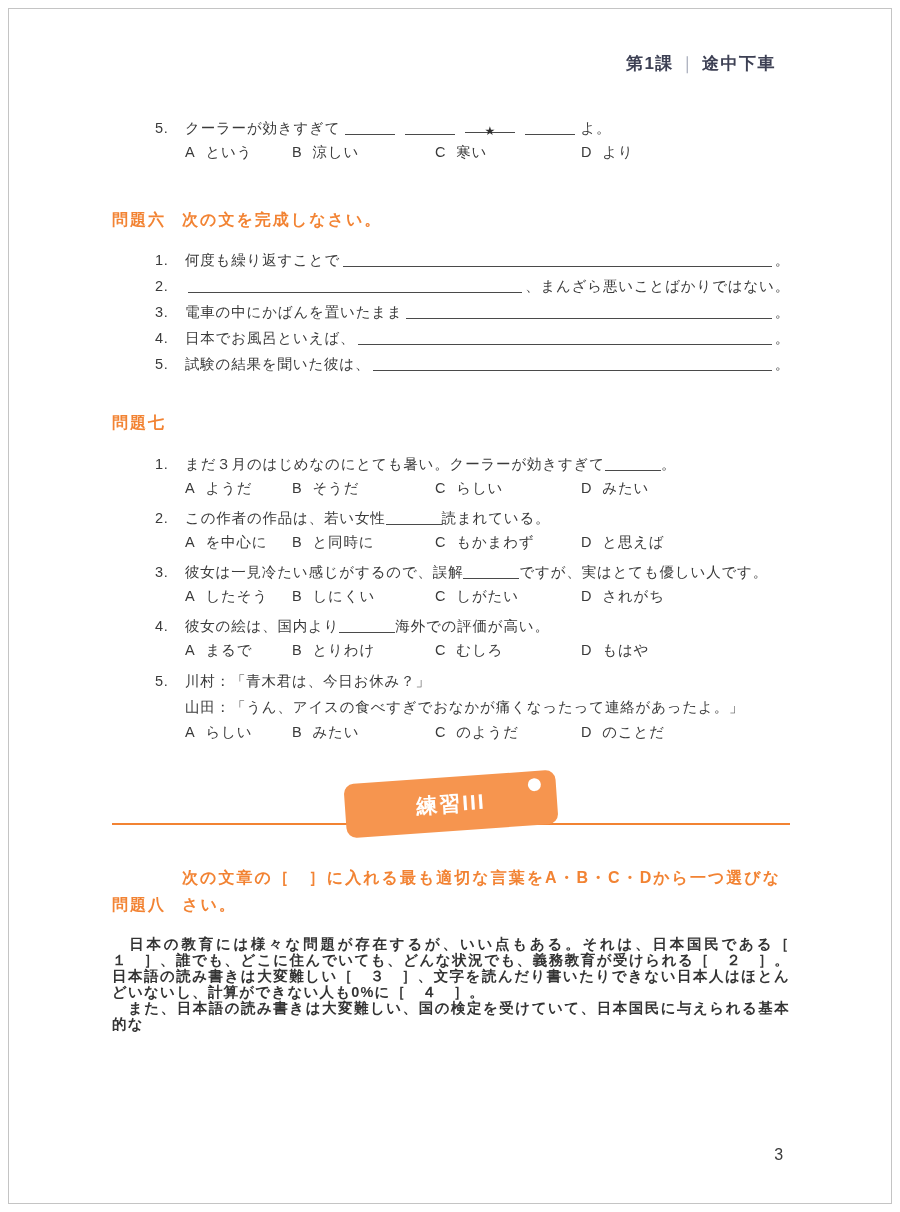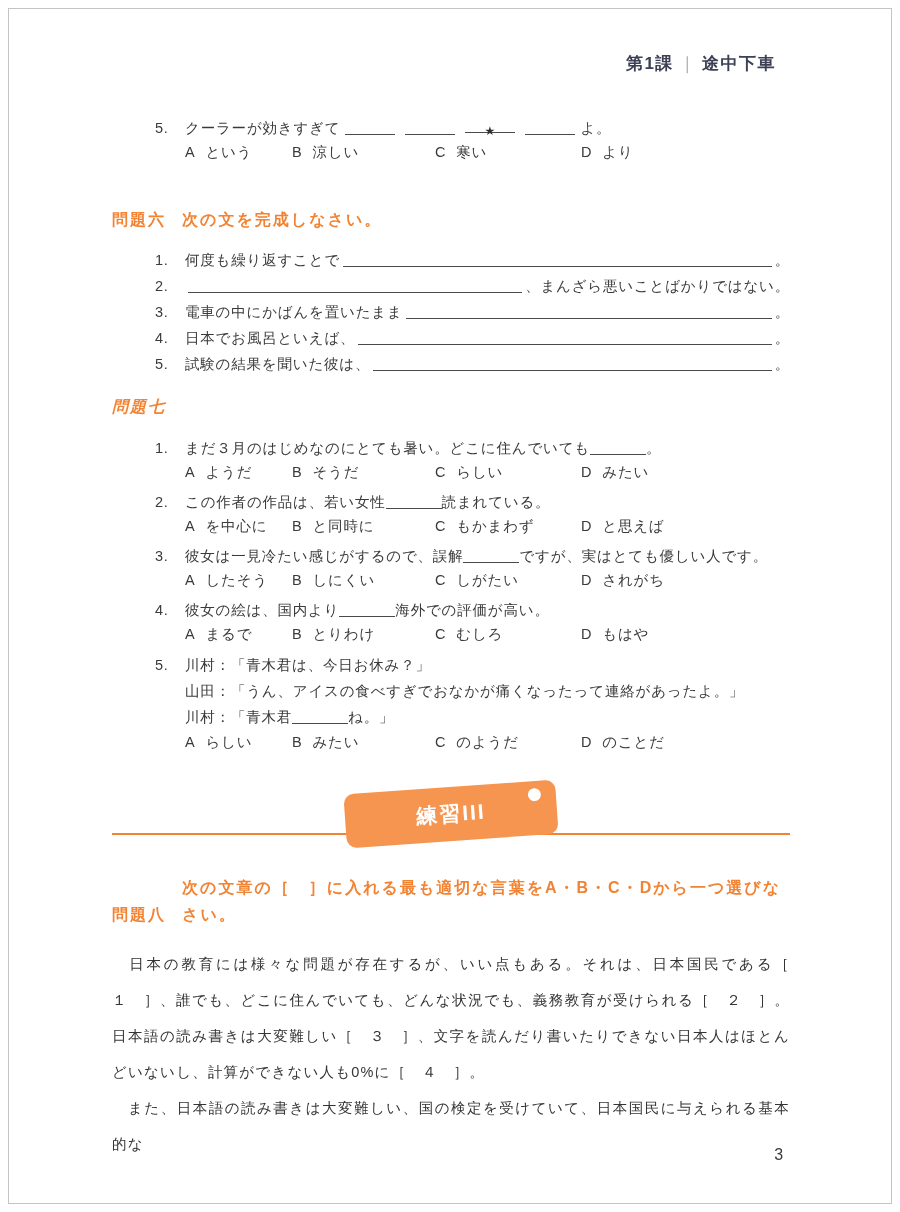--- a/index.html
+++ b/index.html
@@ -33,38 +33,38 @@
   .sec-label { flex:0 0 70px; }
   .sec-title { flex:1; }
   .head-blank { display:inline-block; width:36px; height:12px; border-bottom:2.5px solid var(--accent); margin-right:3px; }
 
   
   .m6-list { margin-top:14px; }
   .m6-row { display:flex; align-items:flex-start; padding-left:43px; line-height:26px; }
   .grow-blank { flex:1 1 auto; height:20px; border-bottom:1px solid var(--line); margin:0 3px; }
 
   
-  .m7-head { margin-top:16px;font-style:italic; }
+  .m7-head { margin-top:32px; }
   .m7-list { margin-top:16px; }
   .m7-item { margin-bottom:6px; }
   .inline-blank { display:inline-block; width:56px; height:14px; border-bottom:1px solid var(--line); vertical-align:-2px; }
   .dlg { line-height:26px; }
 
   
   .tag-band { position:relative; height:76px; margin-top:8px; }
   .rule { position:absolute; left:0; right:0; bottom:3px; height:2px; background:var(--accent); }
   .tag { position:absolute; left:50%; bottom:-3px; transform:translateX(-50%) rotate(-4deg);
          width:212px; height:54px; background:var(--tag); border-radius:10px;
          display:flex; align-items:center; justify-content:center;
          color:#fff; font-size:21px; font-weight:bold; letter-spacing:2px; z-index:2; }
   .tag-hole { position:absolute; top:7px; right:15px; width:13px; height:13px; border-radius:50%; background:#fff; }
 
   
   .m8-head { margin-top:36px; }
-  .para { margin:0; text-align:justify; line-height:36px; letter-spacing:1.2px; color:#343434; }
+  .para { margin:0; text-align:justify; line-height:16px; letter-spacing:1.2px; color:#343434;font-weight:bold; }
   .para.first { margin-top:18px; }
 
   .page-num { position:absolute; right:116px; bottom:48px; font-size:16px; color:#3b3b3b; }
 </style>
 </head>
 <body>
 
 <div class="frame"></div>
 
 <div class="header">
@@ -127,21 +127,21 @@
 
   <div class="sec-head m7-head">
     <span class="sec-label">問題七</span>
   </div>
 
   <div class="m7-list">
 
     <div class="m7-item">
       <div class="q-row">
         <span class="q-num">1.</span>
-        <span><span>まだ３月のはじめなのにとても暑い。どこに住んでいても</span><span class="inline-blank"></span><span>。</span></span>
+        <span><span>まだ３月のはじめなのにとても暑い。クーラーが効きすぎて</span><span class="inline-blank"></span><span>。</span></span>
       </div>
       <div class="opts">
         <span><span class="opt-letter">A</span><span>ようだ</span></span>
         <span><span class="opt-letter">B</span><span>そうだ</span></span>
         <span><span class="opt-letter">C</span><span>らしい</span></span>
         <span><span class="opt-letter">D</span><span>みたい</span></span>
       </div>
     </div>
 
     <div class="m7-item">
@@ -182,21 +182,20 @@
         <span><span class="opt-letter">D</span><span>もはや</span></span>
       </div>
     </div>
 
     <div class="m7-item">
       <div class="q-row dlg">
         <span class="q-num">5.</span>
         <span>川村：「青木君は、今日お休み？」</span>
       </div>
       <div class="indented dlg">山田：「うん、アイスの食べすぎでおなかが痛くなったって連絡があったよ。」</div>
-      <div class="indented dlg"><span>川村：「青木君</span><span class="inline-blank"></span><span>ね。」</span></div>
       <div class="opts">
         <span><span class="opt-letter">A</span><span>らしい</span></span>
         <span><span class="opt-letter">B</span><span>みたい</span></span>
         <span><span class="opt-letter">C</span><span>のようだ</span></span>
         <span><span class="opt-letter">D</span><span>のことだ</span></span>
       </div>
     </div>
 
   </div>
 

